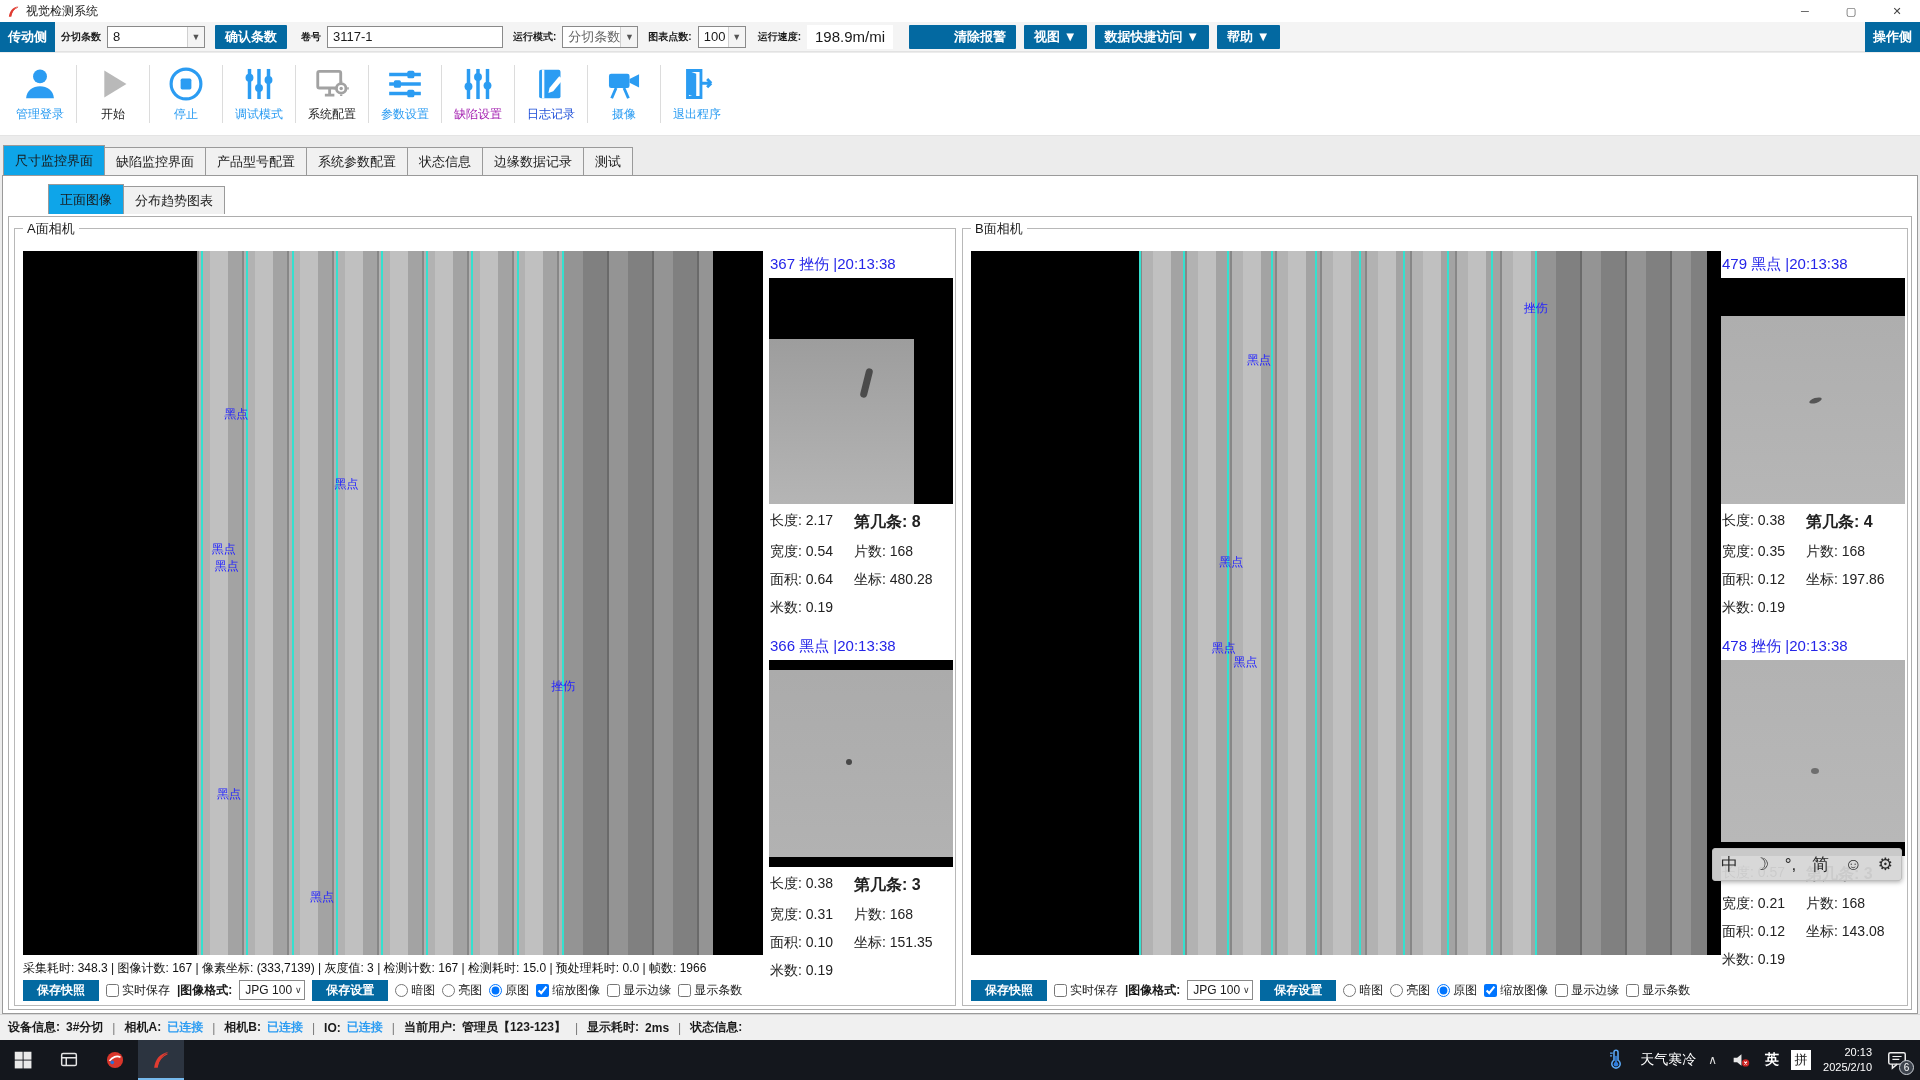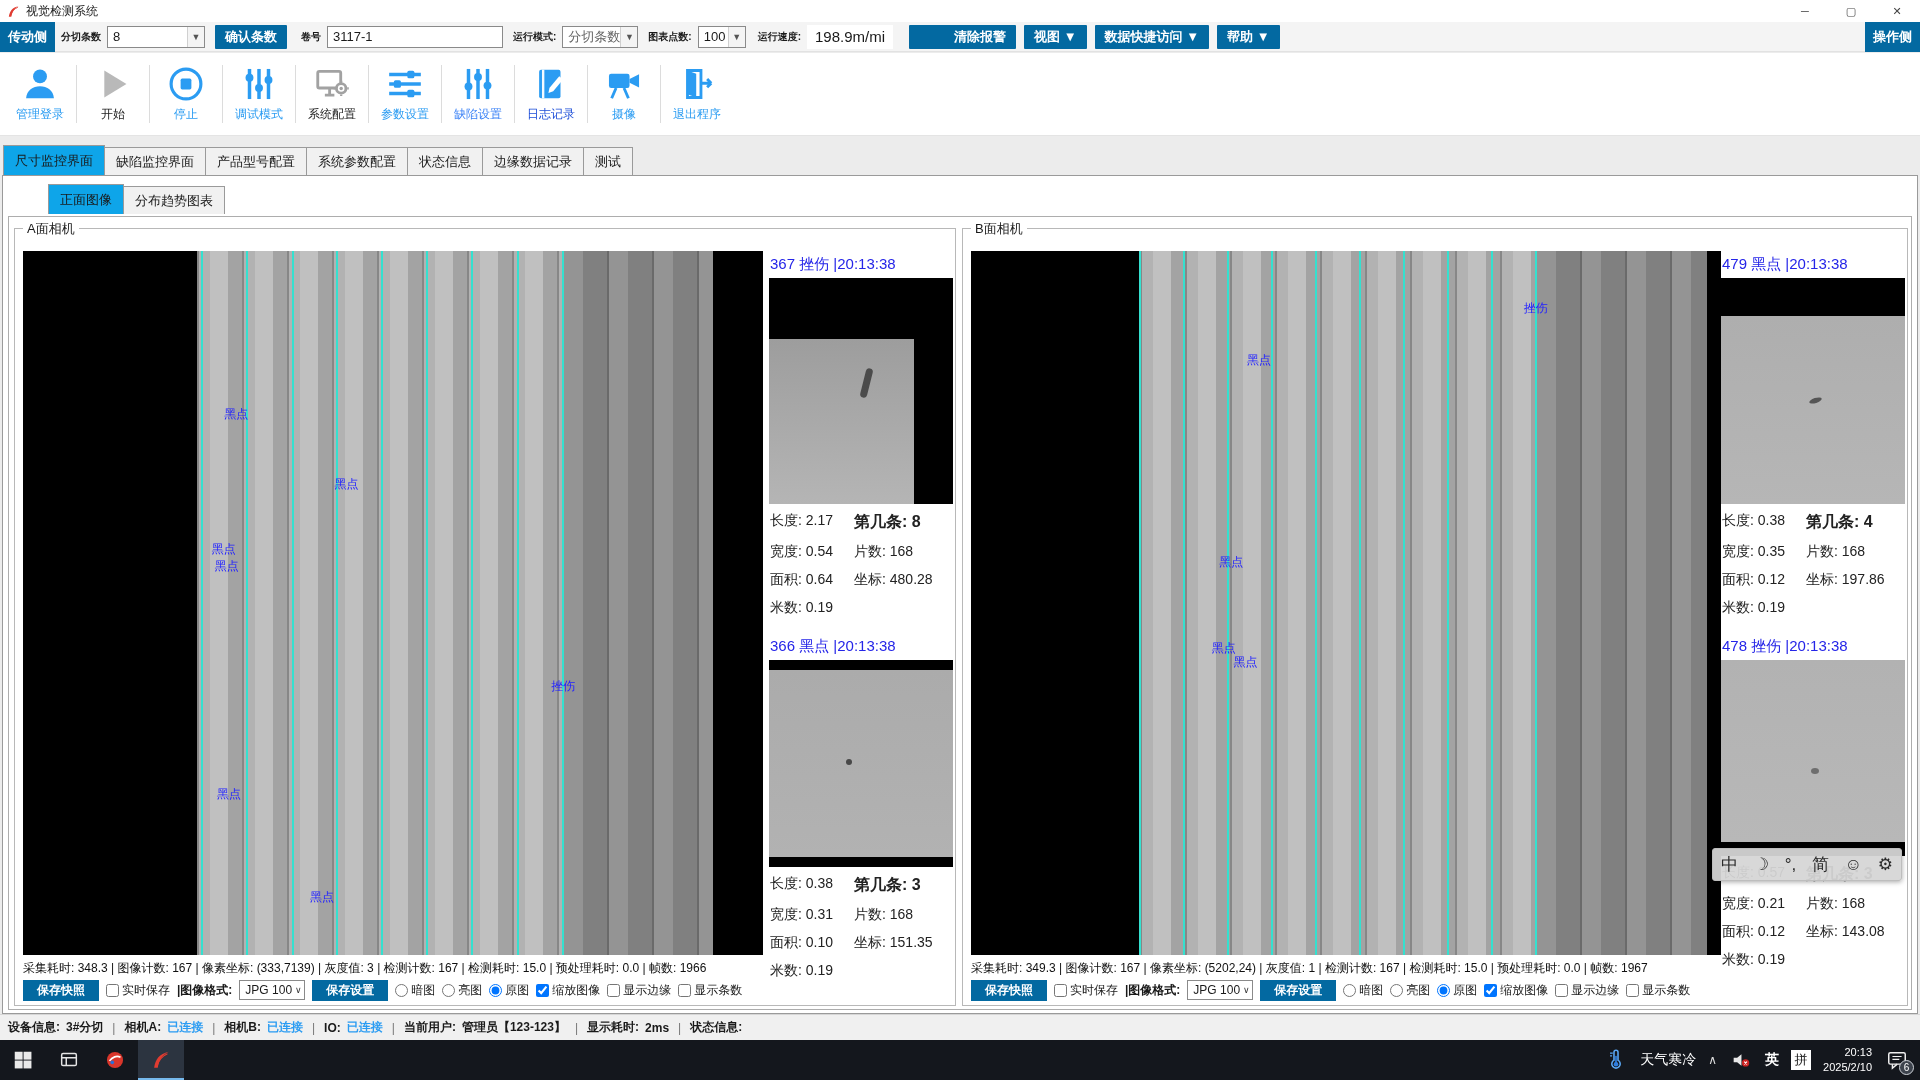--- a/index.html
+++ b/index.html
@@ -201,21 +201,21 @@
     <div class="ribbon-sep"></div>
     <div class="ribbon-item">
       <span style="width: 38px; height: 38px; display: block;"><svg viewBox="0 0 24 24" stroke="#2b9cf2" stroke-width="2.2" fill="#2b9cf2">
           <line x1="6" y1="2.5" x2="6" y2="21.5"></line>
           <line x1="12" y1="2.5" x2="12" y2="21.5"></line>
           <line x1="18" y1="2.5" x2="18" y2="21.5"></line>
           <circle cx="6" cy="13.5" r="2.5" stroke="none"></circle>
           <circle cx="12" cy="7.5" r="2.5" stroke="none"></circle>
           <circle cx="18" cy="13" r="2.5" stroke="none"></circle>
         </svg></span>
-      <span class="ribbon-label" style="color: #3b82f6;">缺陷设置</span>
+      <span class="ribbon-label" style="color: #a21caf;">缺陷设置</span>
     </div>
     <div class="ribbon-sep"></div>
     <div class="ribbon-item">
       <span style="width: 38px; height: 38px; display: block;"><svg viewBox="0 0 24 24">
           <rect x="4.5" y="3" width="13.5" height="18" rx="1.2" fill="#2b9cf2"></rect>
           <rect x="6.3" y="3" width="1.5" height="18" fill="#fff" opacity=".95"></rect>
           <path d="M11 14.5l6.2-7.4 2.4 2-6.2 7.4-3 1.2z" fill="#fff"></path>
         </svg></span>
       <span class="ribbon-label" style="color: #1d4ed8;">日志记录</span>
     </div>
@@ -400,21 +400,20 @@
           <span class="stat-big">第几条: 3</span>
           <span>宽度: 0.21</span>
           <span>片数: 168</span>
           <span>面积: 0.12</span>
           <span>坐标: 143.08</span>
           <span>米数: 0.19</span>
           <span></span>
         </div>
       </div>
     </div>
-  <div class="infoline">采集耗时:  349.3   | 图像计数:  167   | 像素坐标:  (5202,24)   | 灰度值:  1   | 检测计数:  167   | 检测耗时:  15.0   | 预处理耗时:  0.0   | 帧数:  1967</div>
   <div class="controls" id="ctrlB">
       <div class="btn-blue ctl-btn">保存快照</div>
       <label class="ctl-check">
         <input type="checkbox" style="">
         <span>实时保存</span>
       </label>
       <span style="font-weight: bold;">|图像格式:</span>
       <div class="combo fmt-combo">
         <span>JPG 100</span>
         <span class="arrow" style="background:#fff;border:none;color:#333;">∨</span>

